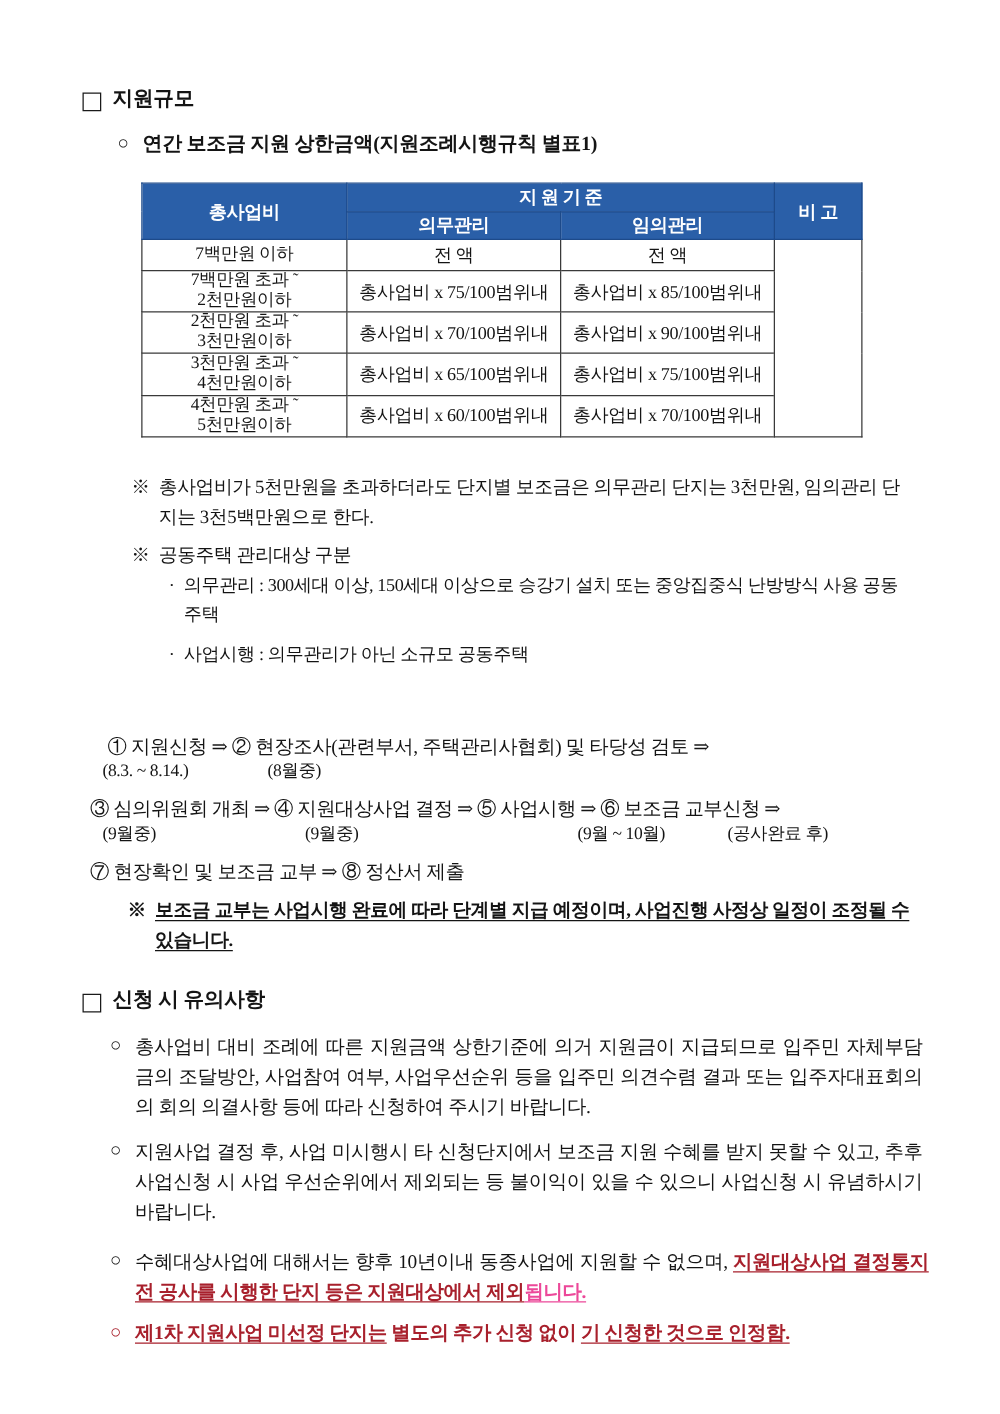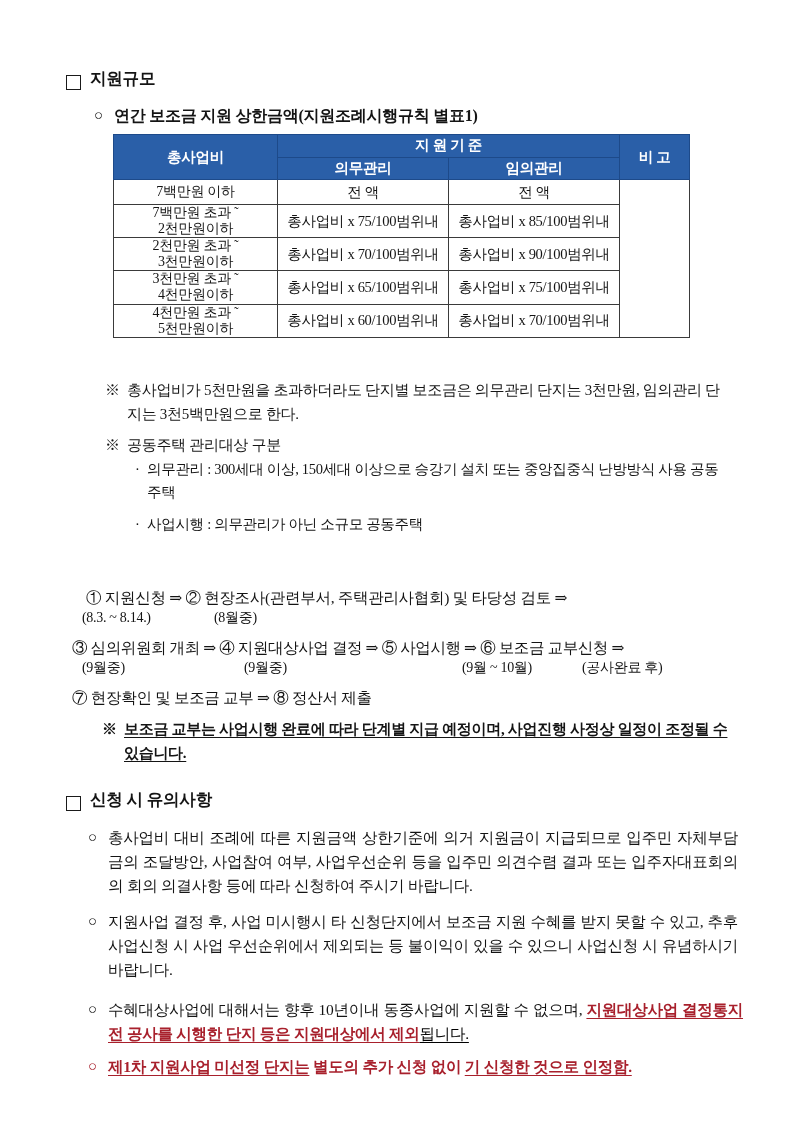--- a/index.html
+++ b/index.html
@@ -19,21 +19,21 @@
     position: relative;
     width: 800px;
     height: 1131px;
     padding: 0;
     box-sizing: border-box;
   }
 
   
   .sec-head {
     display: flex;
-    align-items: flex-end;
+    align-items: center;
     font-size: 16.5px;
     font-weight: bold;
     letter-spacing: -0.2px;
   }
   .sec-head .box {
     display: inline-block;
     width: 13px;
     height: 13px;
     border: 1.6px solid #1a1a1a;
     margin-right: 9px;
@@ -69,28 +69,28 @@
     display: flex;
     align-items: flex-start;
     font-size: 14.5px;
     letter-spacing: -0.3px;
   }
   .sub-dot .mark { flex: 0 0 auto; width: 12px; line-height: 1.6; }
   .sub-dot .body { flex: 1 1 auto; line-height: 1.6; }
 
   .u { text-decoration: underline; text-underline-offset: 3px; }
   .red { color: #a8202c; font-weight: bold; }
-  .blk-bold { color: #000000; font-weight: normal; }
+  .blk-bold { color: #ec4899; font-weight: bold; }
 
   
   .abs { position: absolute; }
 
   #sec-scale      { left: 66px;  top: 68px;  }
   #sub-annual     { left: 94px;  top: 104px; }
-  #fund-table     { left: 113px; top: 134px; width: 577px; }
+  #fund-table     { left: 113px; top: 146px; width: 577px; }
   #note-cap       { left: 105px; top: 378px; width: 620px; }
   #note-class     { left: 105px; top: 433px; width: 620px; }
   #dot-mandatory  { left: 135px; top: 458px; width: 590px; }
   #dot-optional   { left: 135px; top: 513px; width: 590px; }
 
   #sec-process    { left: 66px;  top: 549px; }
   #step-line-1    { left: 72px;  top: 586px; width: 680px; }
   #step-line-2    { left: 72px;  top: 636px; width: 690px; }
   #step-line-3    { left: 72px;  top: 686px; width: 690px; }
   #note-phased    { left: 102px; top: 717px; width: 640px; }

